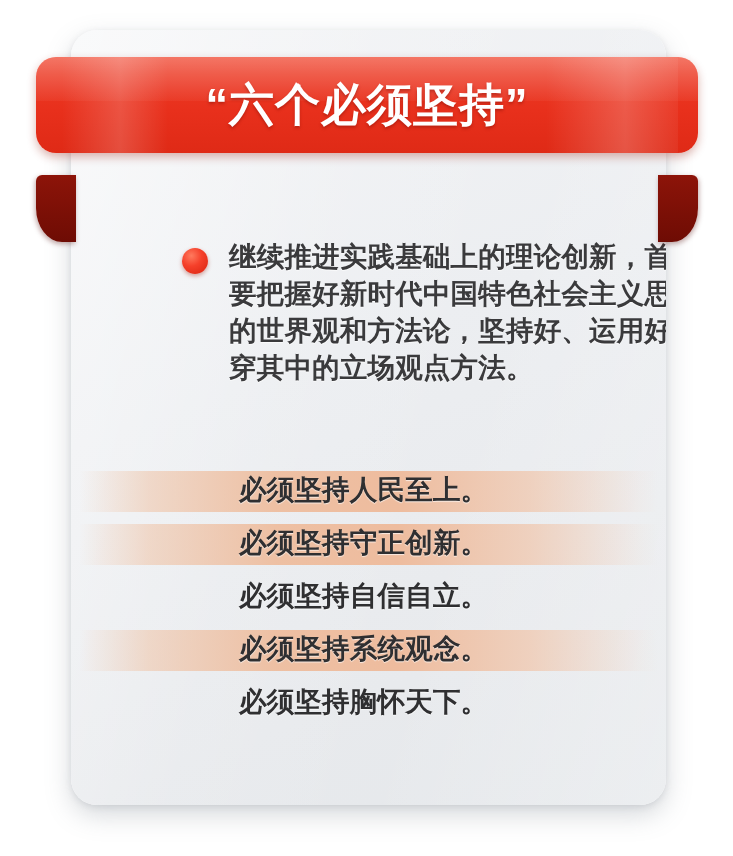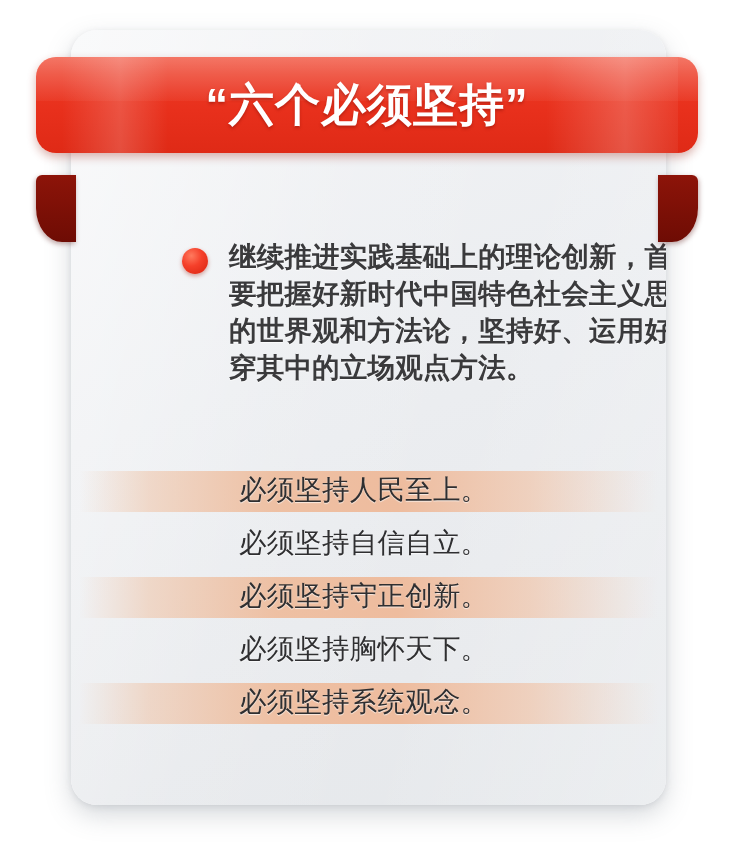--- a/index.html
+++ b/index.html
@@ -161,21 +161,21 @@
       rgba(242,210,190,0.10) 97%,
       rgba(242,210,190,0.0) 100%);
   }
   .row-label {
     position: absolute;
     left: 168px;
     top: 0;
     height: 53px;
     line-height: 50px;
     font-size: 27.5px;
-    font-weight: 400;
+    font-weight: 700;
     color: #2f2f31;
     letter-spacing: 0.2px;
     text-shadow: 0 1px 1px rgba(255,255,255,0.70);
     white-space: nowrap;
   }
 </style>
 </head>
 <body>
 
 <div class="card">
@@ -185,32 +185,32 @@
     <span class="intro-bullet"></span>
     <p class="intro-text">继续推进实践基础上的理论创新，首先要把握好新时代中国特色社会主义思想的世界观和方法论，坚持好、运用好贯穿其中的立场观点方法。</p>
   </div>
 
   <div class="list">
       <div class="list-row">
         <div class="row-band"></div>
         <div class="row-label">必须坚持人民至上。</div>
       </div>
       <div class="list-row">
-        <div class="row-label">必须坚持自信自立。</div>
-      </div>
-      <div class="list-row">
         <div class="row-band"></div>
         <div class="row-label">必须坚持守正创新。</div>
       </div>
       <div class="list-row">
-        <div class="row-label">必须坚持胸怀天下。</div>
+        <div class="row-label">必须坚持自信自立。</div>
       </div>
       <div class="list-row">
         <div class="row-band"></div>
         <div class="row-label">必须坚持系统观念。</div>
+      </div>
+      <div class="list-row">
+        <div class="row-label">必须坚持胸怀天下。</div>
       </div>
     </div>
 </div>
 
 <div class="ribbon-wrap">
   <div class="ribbon-tail left"></div>
   <div class="ribbon-tail right"></div>
   <div class="ribbon-body">
     <div class="ribbon-gloss-a"></div>
     <div class="ribbon-gloss-b"></div>

